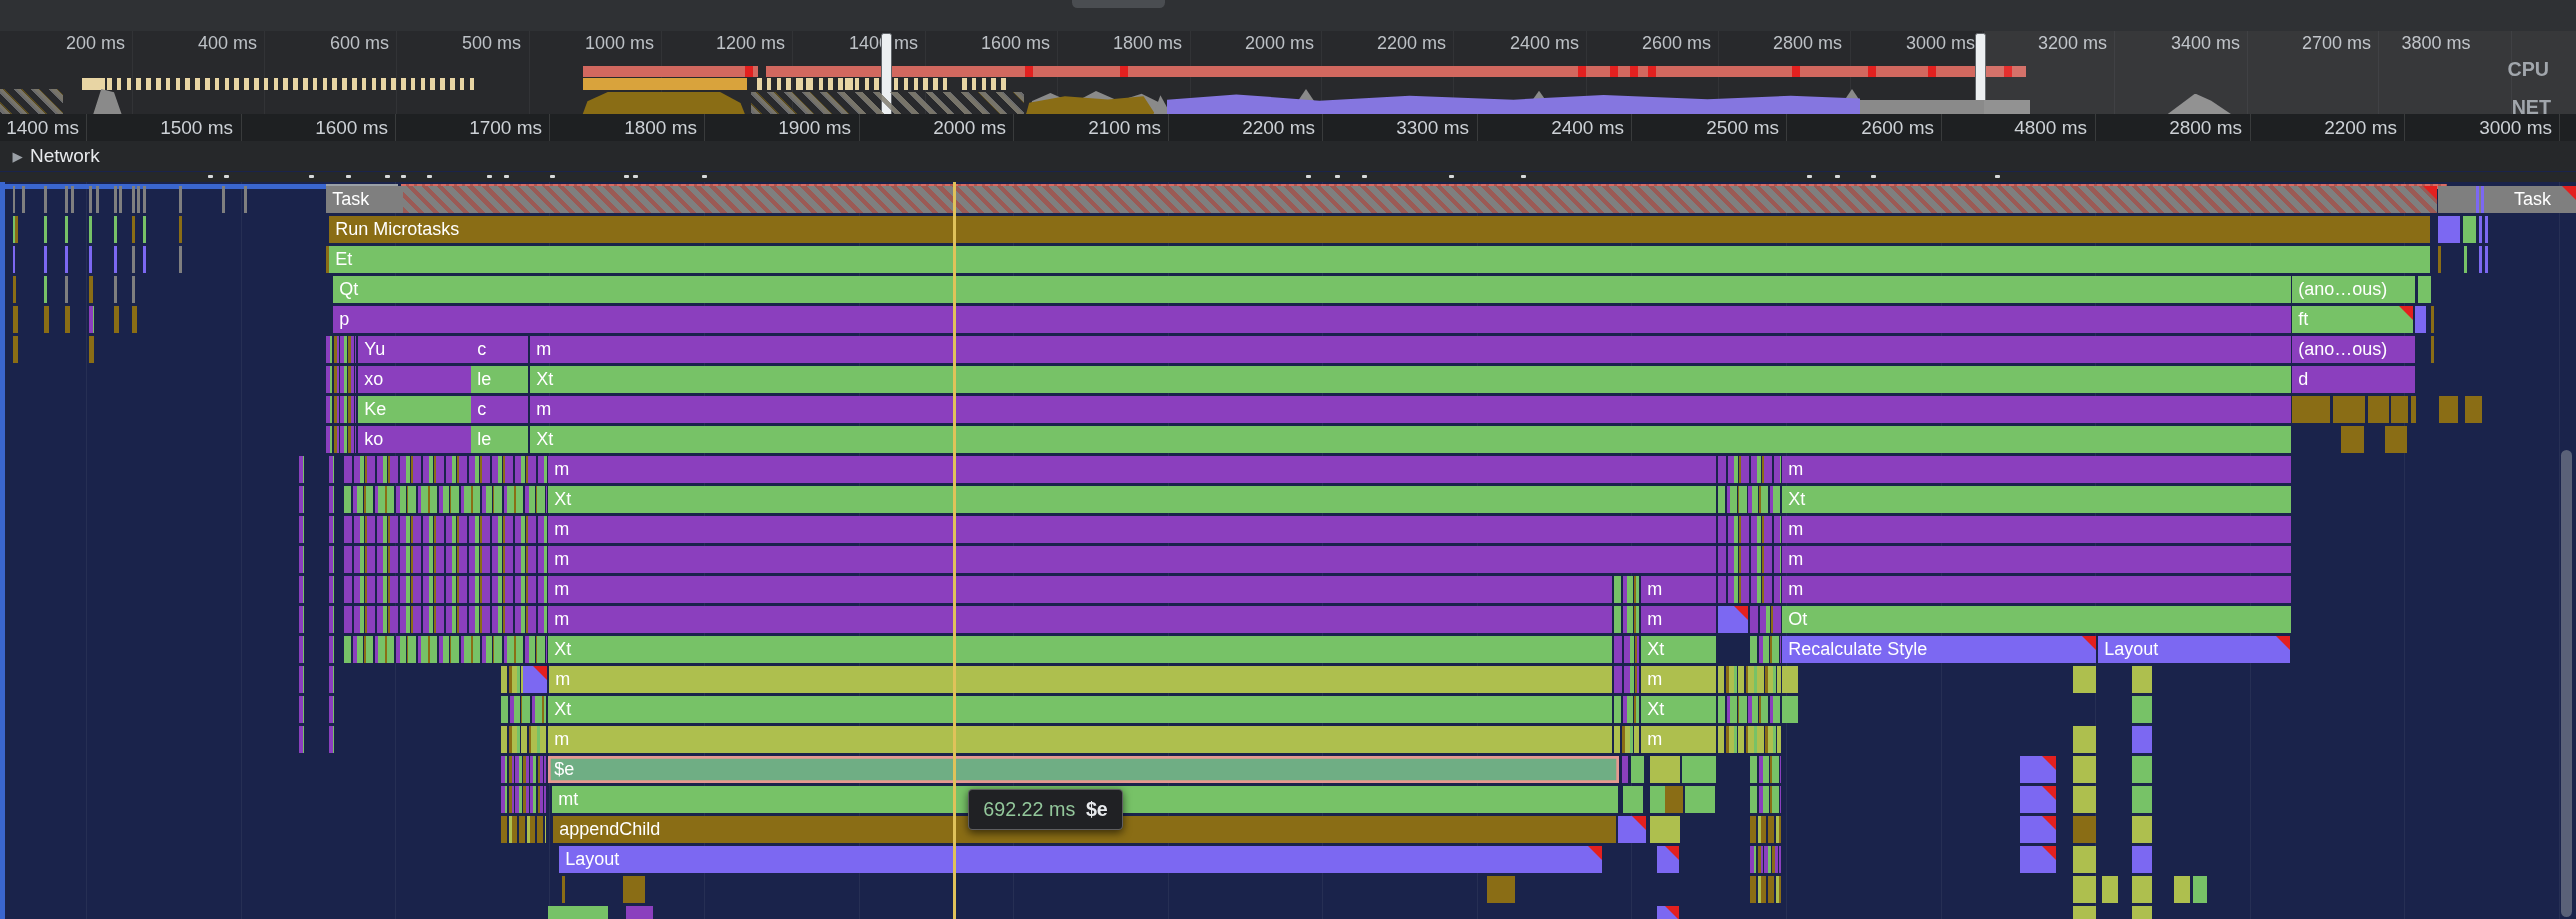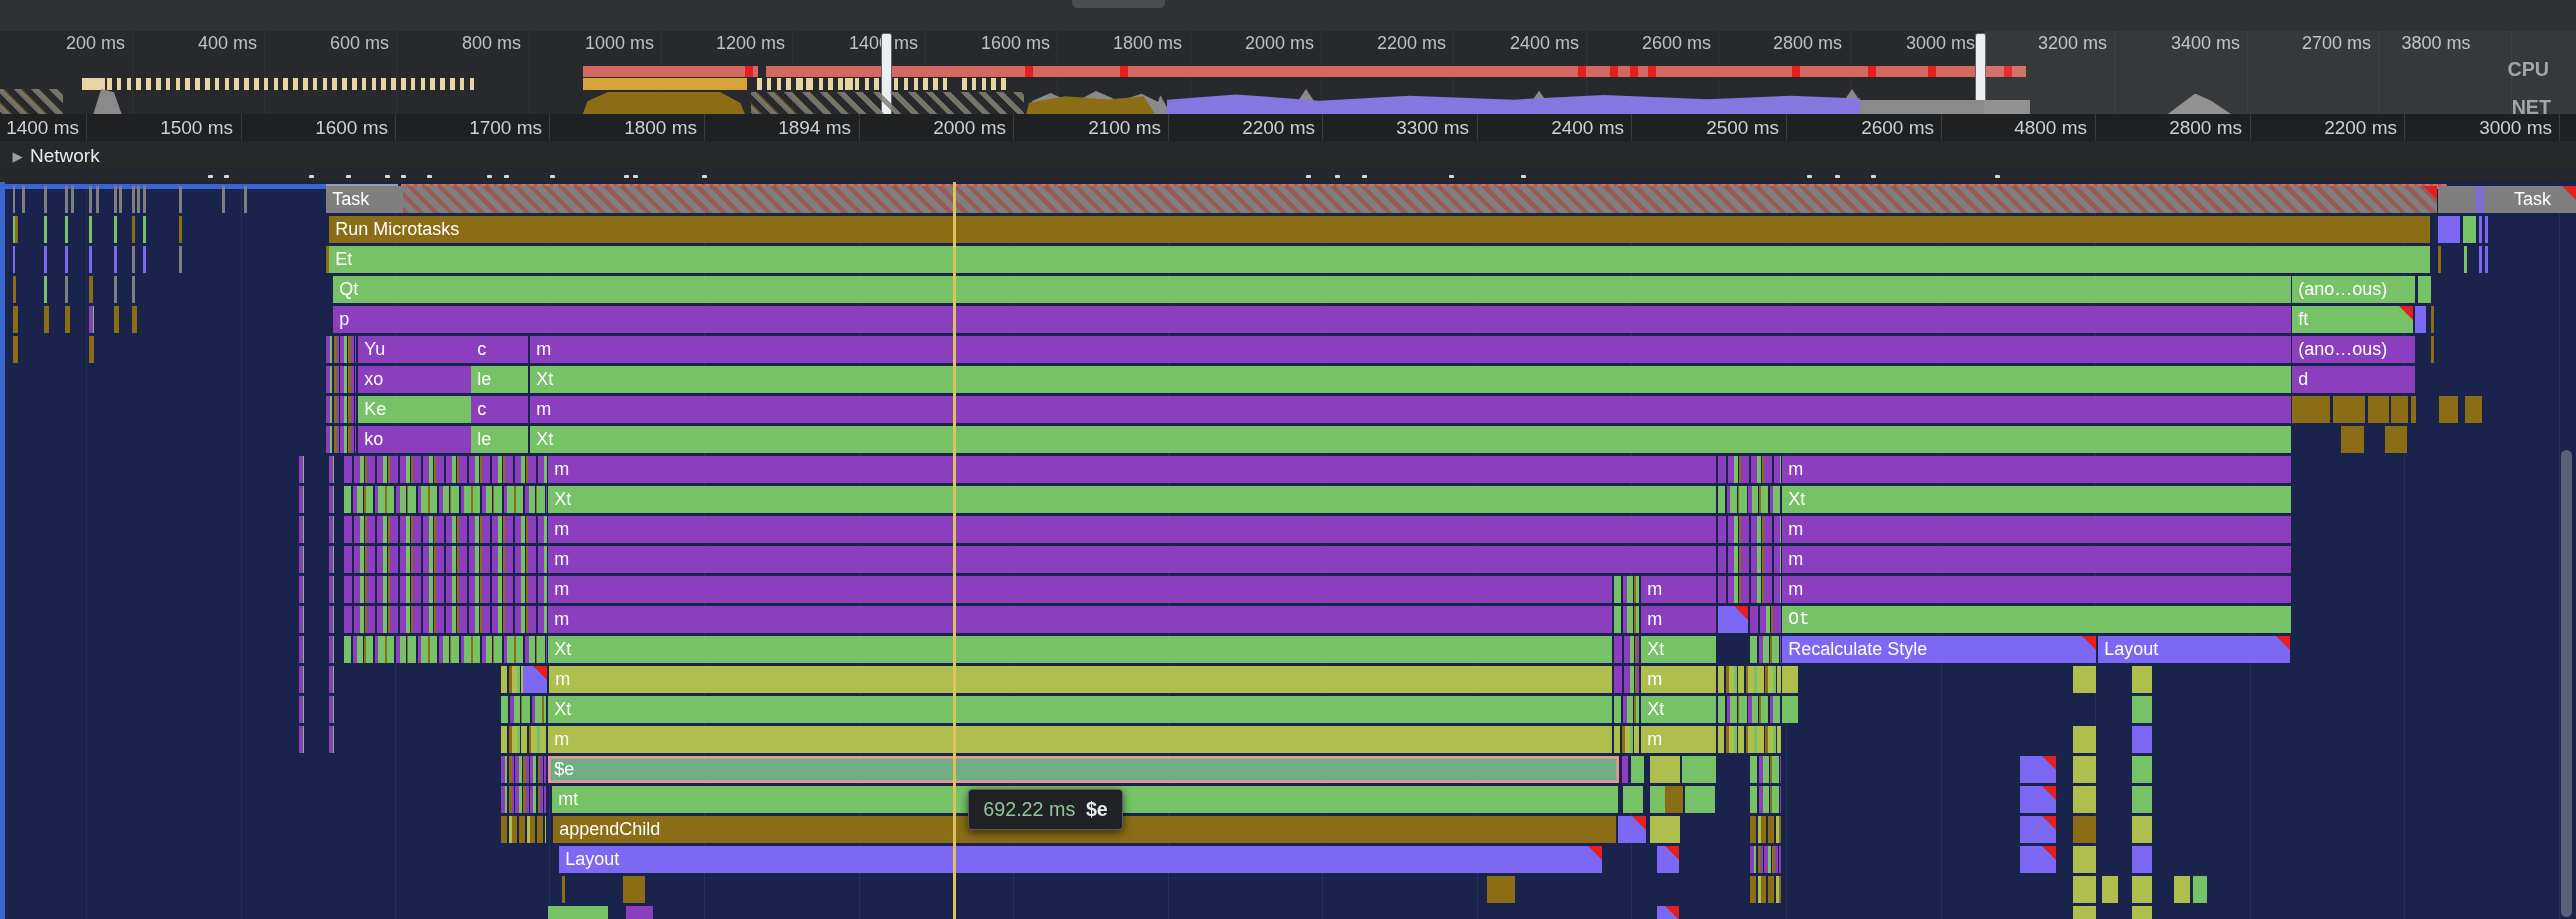--- a/index.html
+++ b/index.html
@@ -76,21 +76,21 @@
 
 <div id="overview" class="abs">
   <div id="ov-ticks">
       <div class="ov-tick-line" style="left: 132px; position: absolute;"></div>
       <div class="ov-label" style="left: -9px; position: absolute;">200 ms</div>
       <div class="ov-tick-line" style="left: 264px; position: absolute;"></div>
       <div class="ov-label" style="left: 123px; position: absolute;">400 ms</div>
       <div class="ov-tick-line" style="left: 396px; position: absolute;"></div>
       <div class="ov-label" style="left: 255px; position: absolute;">600 ms</div>
       <div class="ov-tick-line" style="left: 529px; position: absolute;"></div>
-      <div class="ov-label" style="left: 387px; position: absolute;">800 ms</div>
+      <div class="ov-label" style="left: 387px; position: absolute;">500 ms</div>
       <div class="ov-tick-line" style="left: 661px; position: absolute;"></div>
       <div class="ov-label" style="left: 520px; position: absolute;">1000 ms</div>
       <div class="ov-tick-line" style="left: 792px; position: absolute;"></div>
       <div class="ov-label" style="left: 651px; position: absolute;">1200 ms</div>
       <div class="ov-tick-line" style="left: 925px; position: absolute;"></div>
       <div class="ov-label" style="left: 784px; position: absolute;">1400 ms</div>
       <div class="ov-tick-line" style="left: 1057px; position: absolute;"></div>
       <div class="ov-label" style="left: 916px; position: absolute;">1600 ms</div>
       <div class="ov-tick-line" style="left: 1190px; position: absolute;"></div>
       <div class="ov-label" style="left: 1048px; position: absolute;">1800 ms</div>
@@ -171,21 +171,21 @@
     <div class="r2-label" style="left: -55px; position: absolute;">1400 ms</div>
     <div class="r2-tick" style="left: 241px; position: absolute;"></div>
     <div class="r2-label" style="left: 99px; position: absolute;">1500 ms</div>
     <div class="r2-tick" style="left: 395px; position: absolute;"></div>
     <div class="r2-label" style="left: 254px; position: absolute;">1600 ms</div>
     <div class="r2-tick" style="left: 549px; position: absolute;"></div>
     <div class="r2-label" style="left: 408px; position: absolute;">1700 ms</div>
     <div class="r2-tick" style="left: 704px; position: absolute;"></div>
     <div class="r2-label" style="left: 563px; position: absolute;">1800 ms</div>
     <div class="r2-tick" style="left: 859px; position: absolute;"></div>
-    <div class="r2-label" style="left: 717px; position: absolute;">1894 ms</div>
+    <div class="r2-label" style="left: 717px; position: absolute;">1900 ms</div>
     <div class="r2-tick" style="left: 1013px; position: absolute;"></div>
     <div class="r2-label" style="left: 872px; position: absolute;">2000 ms</div>
     <div class="r2-tick" style="left: 1168px; position: absolute;"></div>
     <div class="r2-label" style="left: 1027px; position: absolute;">2100 ms</div>
     <div class="r2-tick" style="left: 1322px; position: absolute;"></div>
     <div class="r2-label" style="left: 1181px; position: absolute;">2200 ms</div>
     <div class="r2-tick" style="left: 1477px; position: absolute;"></div>
     <div class="r2-label" style="left: 1335px; position: absolute;">3300 ms</div>
     <div class="r2-tick" style="left: 1631px; position: absolute;"></div>
     <div class="r2-label" style="left: 1490px; position: absolute;">2400 ms</div>
@@ -389,21 +389,21 @@
       <div class="seg c-m1" style="left: 1718px; top: 394px; width: 63px; height: 27px; position: absolute;"></div>
       <div class="seg c-p" style="left: 1782px; top: 394px; width: 509px; height: 27px; position: absolute;"><span>m</span></div>
       <div class="seg c-m3" style="left: 299px; top: 424px; width: 5.4px; height: 27px; position: absolute;"></div>
       <div class="seg c-m3" style="left: 329px; top: 424px; width: 5.4px; height: 27px; position: absolute;"></div>
       <div class="seg c-m1" style="left: 344px; top: 424px; width: 203px; height: 27px; position: absolute;"></div>
       <div class="seg c-p" style="left: 548px; top: 424px; width: 1064px; height: 27px; position: absolute;"><span>m</span></div>
       <div class="seg c-m2" style="left: 1614px; top: 424px; width: 25px; height: 27px; position: absolute;"></div>
       <div class="seg c-p" style="left: 1641px; top: 424px; width: 75px; height: 27px; position: absolute;"><span>m</span></div>
       <div class="seg c-v tri" style="left: 1718px; top: 424px; width: 29.5px; height: 27px; position: absolute;"></div>
       <div class="seg c-m1" style="left: 1750px; top: 424px; width: 31px; height: 27px; position: absolute;"></div>
-      <div class="seg c-g" style="left: 1782px; top: 424px; width: 509px; height: 27px; position: absolute; font-family: Liberation Mono, monospace;"><span>Ot</span></div>
+      <div class="seg c-g" style="left: 1782px; top: 424px; width: 509px; height: 27px; position: absolute;"><span>Ot</span></div>
       <div class="seg c-m3" style="left: 299px; top: 454px; width: 5.4px; height: 27px; position: absolute;"></div>
       <div class="seg c-m3" style="left: 329px; top: 454px; width: 5.4px; height: 27px; position: absolute;"></div>
       <div class="seg c-m2" style="left: 344px; top: 454px; width: 203px; height: 27px; position: absolute;"></div>
       <div class="seg c-g" style="left: 548px; top: 454px; width: 1064px; height: 27px; position: absolute;"><span>Xt</span></div>
       <div class="seg c-m1" style="left: 1614px; top: 454px; width: 25px; height: 27px; position: absolute;"></div>
       <div class="seg c-g" style="left: 1641px; top: 454px; width: 75px; height: 27px; position: absolute;"><span>Xt</span></div>
       <div class="seg c-m2" style="left: 1750px; top: 454px; width: 31px; height: 27px; position: absolute;"></div>
       <div class="seg c-v tri" style="left: 1782px; top: 454px; width: 314px; height: 27px; position: absolute;"><span>Recalculate Style</span></div>
       <div class="seg c-v tri" style="left: 2098px; top: 454px; width: 192px; height: 27px; position: absolute;"><span>Layout</span></div>
       <div class="seg c-m3" style="left: 299px; top: 484px; width: 5.4px; height: 27px; position: absolute;"></div>

